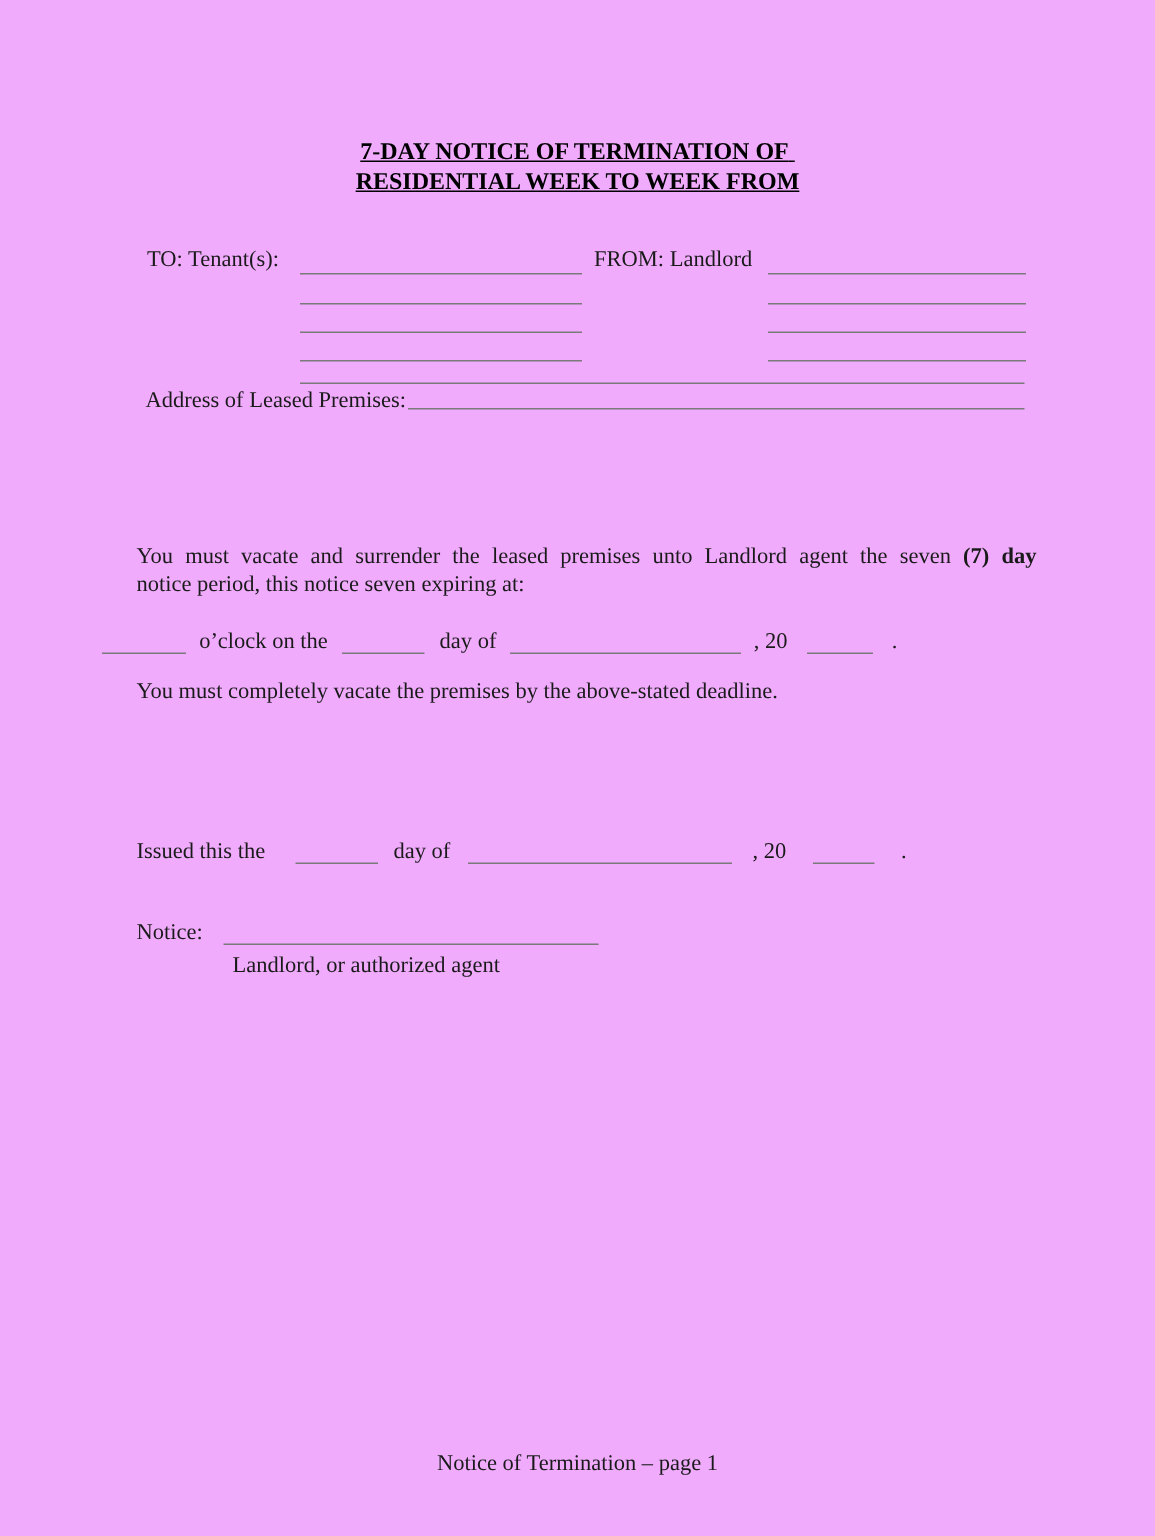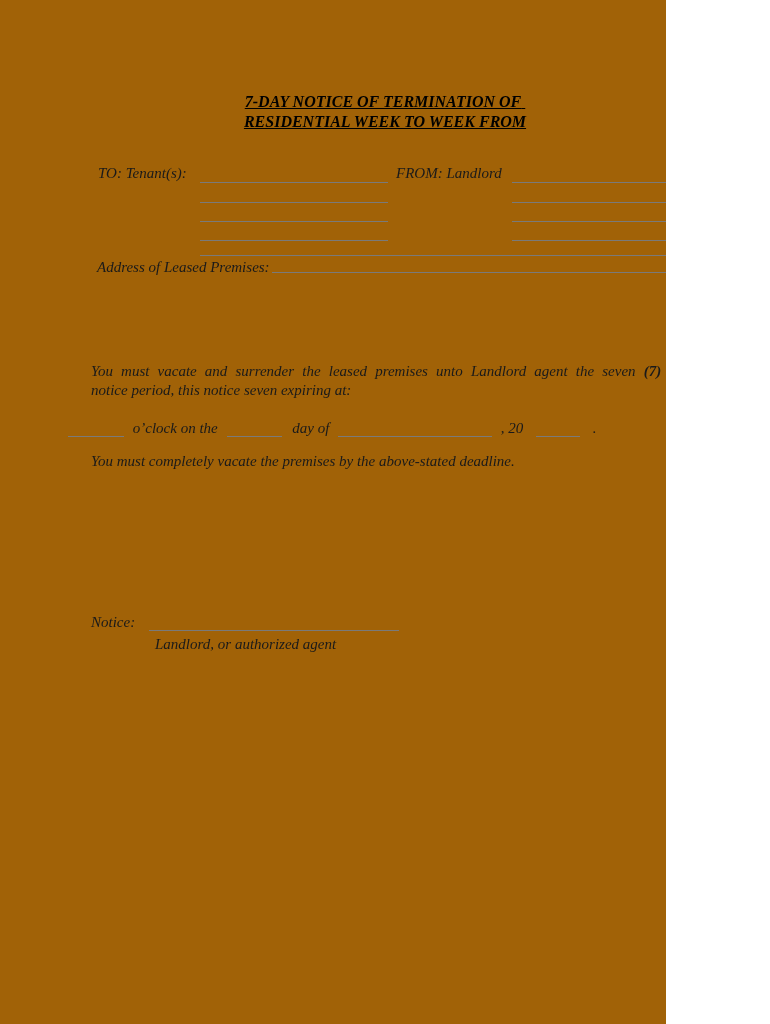--- a/index.html
+++ b/index.html
@@ -1,25 +1,24 @@
 <!DOCTYPE html>
 <html><head>
 <meta charset="utf-8">
 <style>
   html, body { margin: 0; padding: 0; background: #ffffff; }
   .page {
     position: relative;
-    width: 666px;
+    width: 770px;
     height: 1024px;
-    background: #a16207;
+    background: #f0abfc;
     font-family: "Liberation Serif", "DejaVu Serif", serif;
     font-size: 15px;
     color: #1a1a1a;
     overflow: hidden;
-    font-style: italic;
   }
   .abs { position: absolute; }
   .lbl { position: absolute; white-space: nowrap; }
   .rule {
     position: absolute;
     height: 0;
     border-top: 1.5px solid #7a7a7a;
   }
   .para {
     position: absolute;
@@ -100,21 +99,31 @@
     <span>day of</span>
     <span class="blank" style="width:154px; margin:0 5px;"></span>
     <span>, 20</span>
     <span class="blank" style="width:44px; margin:0 9px;"></span>
     <span>.</span>
   </div>
 
   <div class="abs" style="left:91px; top:453px; white-space:nowrap;">You must completely vacate the premises by the above-stated deadline.</div>
 
 
+  <div class="abs line" style="left:91px; top:560px;">
+    <span>Issued this the</span>
+    <span class="blank" style="width:55px; margin:0 7px 0 16px;"></span>
+    <span>day of</span>
+    <span class="blank" style="width:176px; margin:0 10px 0 8px;"></span>
+    <span>, 20</span>
+    <span class="blank" style="width:41px; margin:0 14px;"></span>
+    <span>.</span>
+  </div>
 
   <div class="abs line" style="left:91px; top:614px;">
     <span>Notice:</span>
     <span class="blank" style="width:250px; margin-left:10px;"></span>
   </div>
   <div class="abs" style="left:155px; top:636px; white-space:nowrap;">Landlord, or authorized agent</div>
 
+  <div class="footer">Notice of Termination – page 1</div>
 
 </div>
 
 </body></html>

